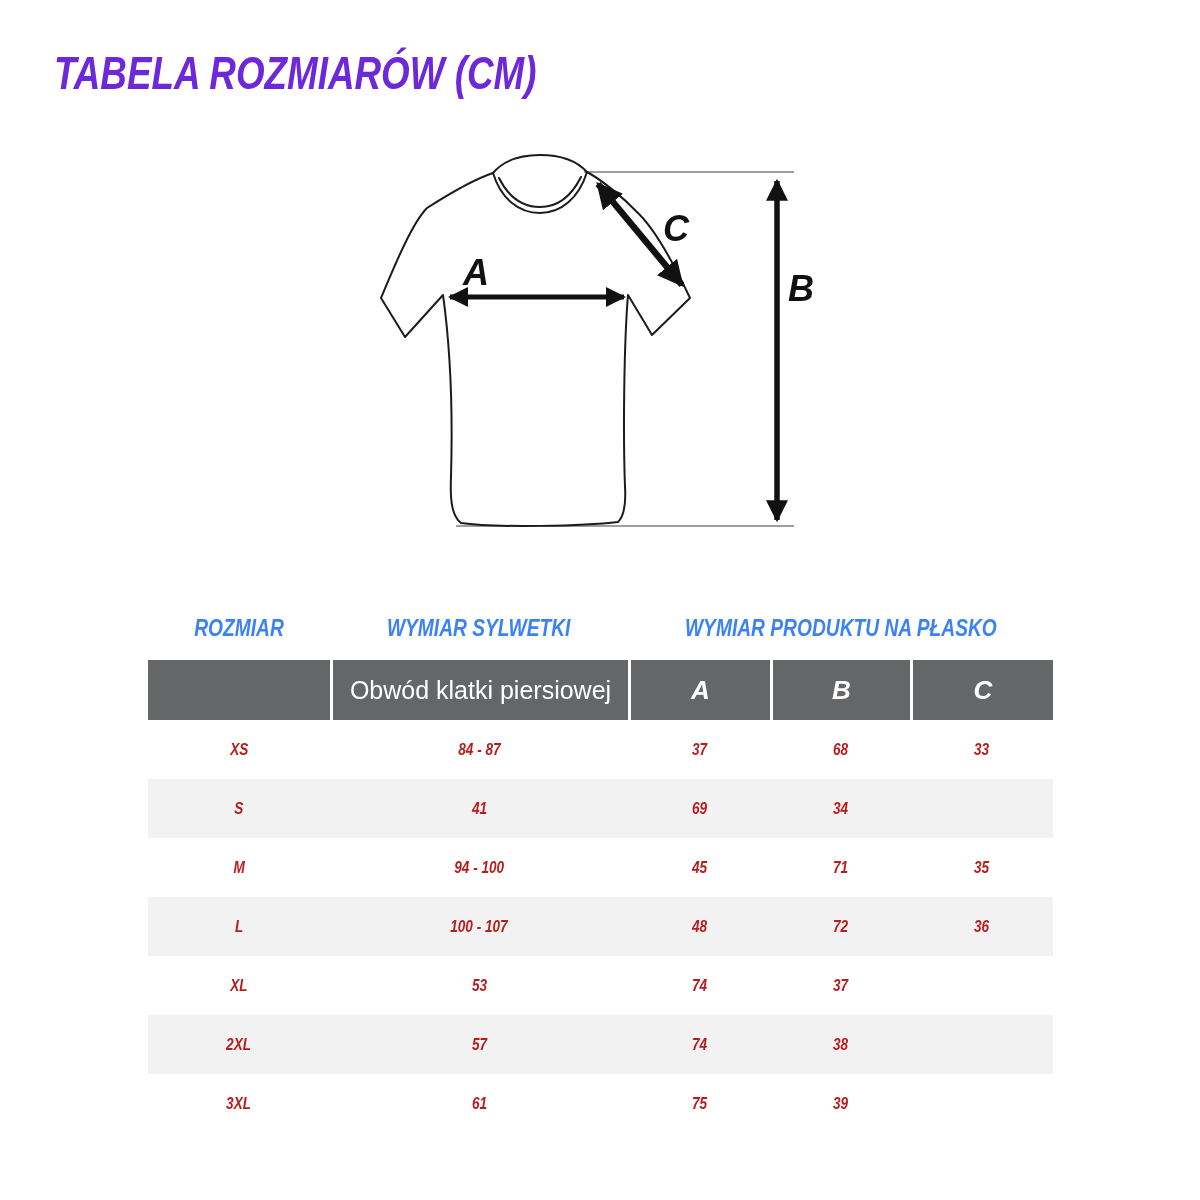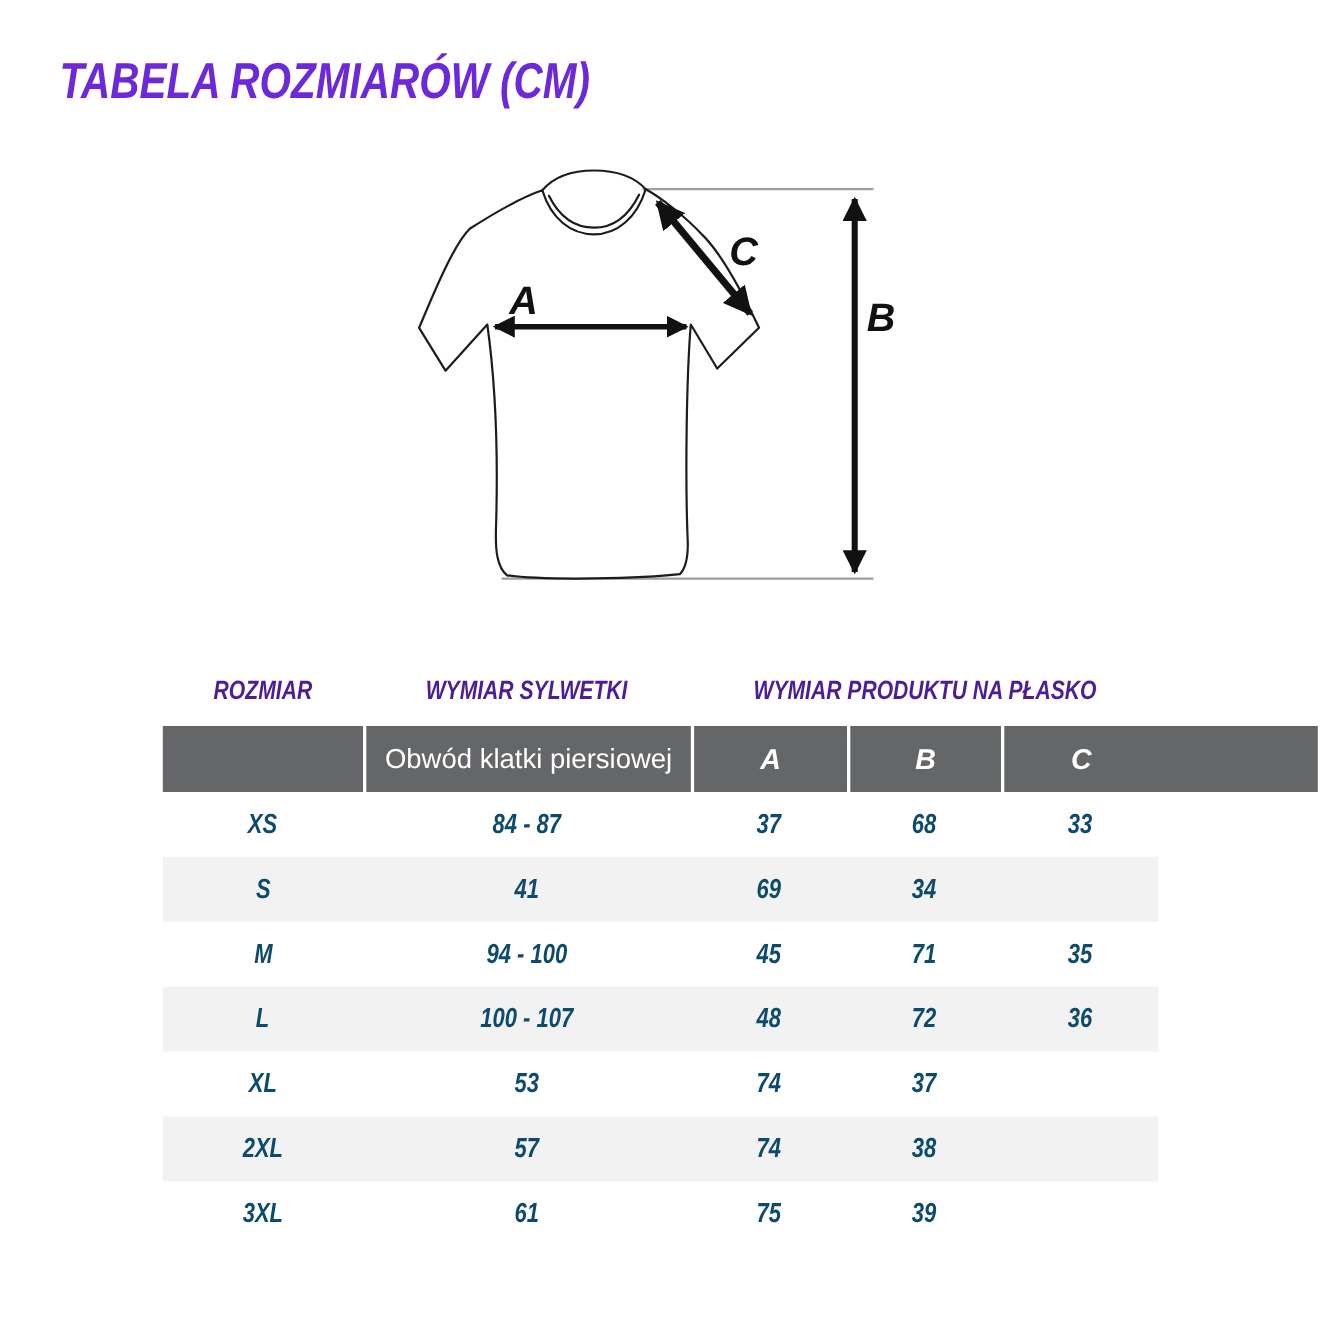--- a/index.html
+++ b/index.html
@@ -19,44 +19,44 @@
     position:absolute; left:54px; top:46px; margin:0;
     font-size:46px; font-weight:700; font-style:italic;
     letter-spacing:0; white-space:nowrap; color:#6d28d9;
   }
 
   .diagram { position:absolute; left:360px; top:145px; width:460px; height:410px; }
 
   .gh {
     position:absolute; top:612px; height:32px;
     display:flex; align-items:center; justify-content:center;
-    font-size:24px; font-weight:700; font-style:italic; color:#4c1d95;
+    font-size:24px; font-weight:700; font-style:italic; color:#3b82f6;
     white-space:nowrap;
   }
   #gh-size    { left:148px; width:182px; }
   #gh-body    { left:330px; width:298px; }
   #gh-product { left:628px; width:425px; }
 
   .thead {
-    position:absolute; left:148px; top:660px; width:1050px; height:60px;
+    position:absolute; left:148px; top:660px; width:905px; height:60px;
     display:grid; grid-template-columns:182px 298px 142px 140px 143px;
     background:#656668; color:#ffffff;
   }
   .thead .th {
     display:flex; align-items:center; justify-content:center;
     font-size:25px; font-weight:400; white-space:nowrap;
   }
   .thead .th + .th { border-left:3px solid #ffffff; }
   .thead .th.abc { font-size:26px; font-weight:700; font-style:italic; }
 
   .tbody { position:absolute; left:148px; top:720px; width:905px; }
   .trow {
     display:grid; grid-template-columns:182px 298px 142px 140px 143px;
     height:59px; align-items:center; text-align:center;
-    font-size:25px; font-weight:700; font-style:italic; color:#0c4a6e;
+    font-size:17px; font-weight:700; font-style:italic; color:#b91c1c;
   }
   .trow:nth-child(even) { background:#f2f2f2; }
 
   .shirt-line { fill:none; stroke:#1c1c1c; stroke-width:2; stroke-linejoin:round; stroke-linecap:round; }
   .shirt-body { fill:#ffffff; stroke:#1c1c1c; stroke-width:2; stroke-linejoin:round; }
   .guide { stroke:#9e9e9e; stroke-width:2; }
   .meas  { stroke:#111111; }
   .meas-label { font-family:"Liberation Sans",sans-serif; font-style:italic; font-weight:700; font-size:36px; fill:#111111; }
 </style>
 </head>

